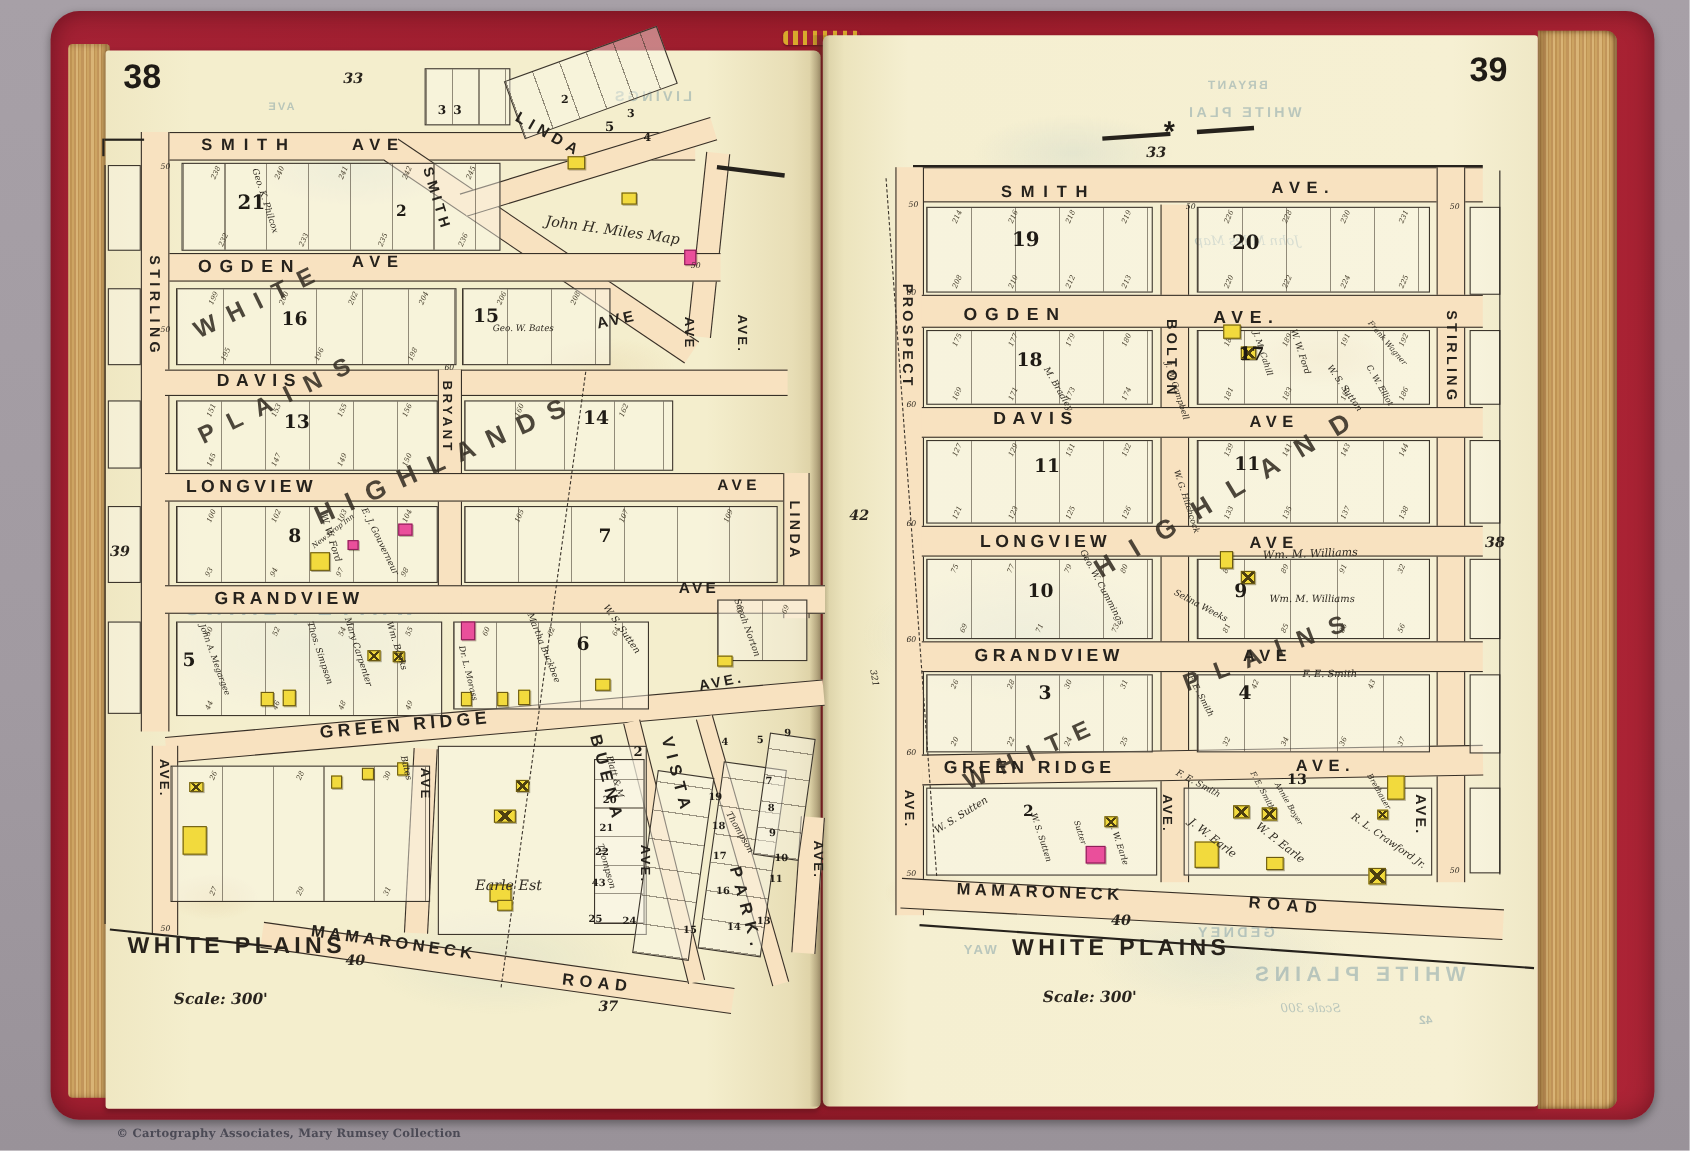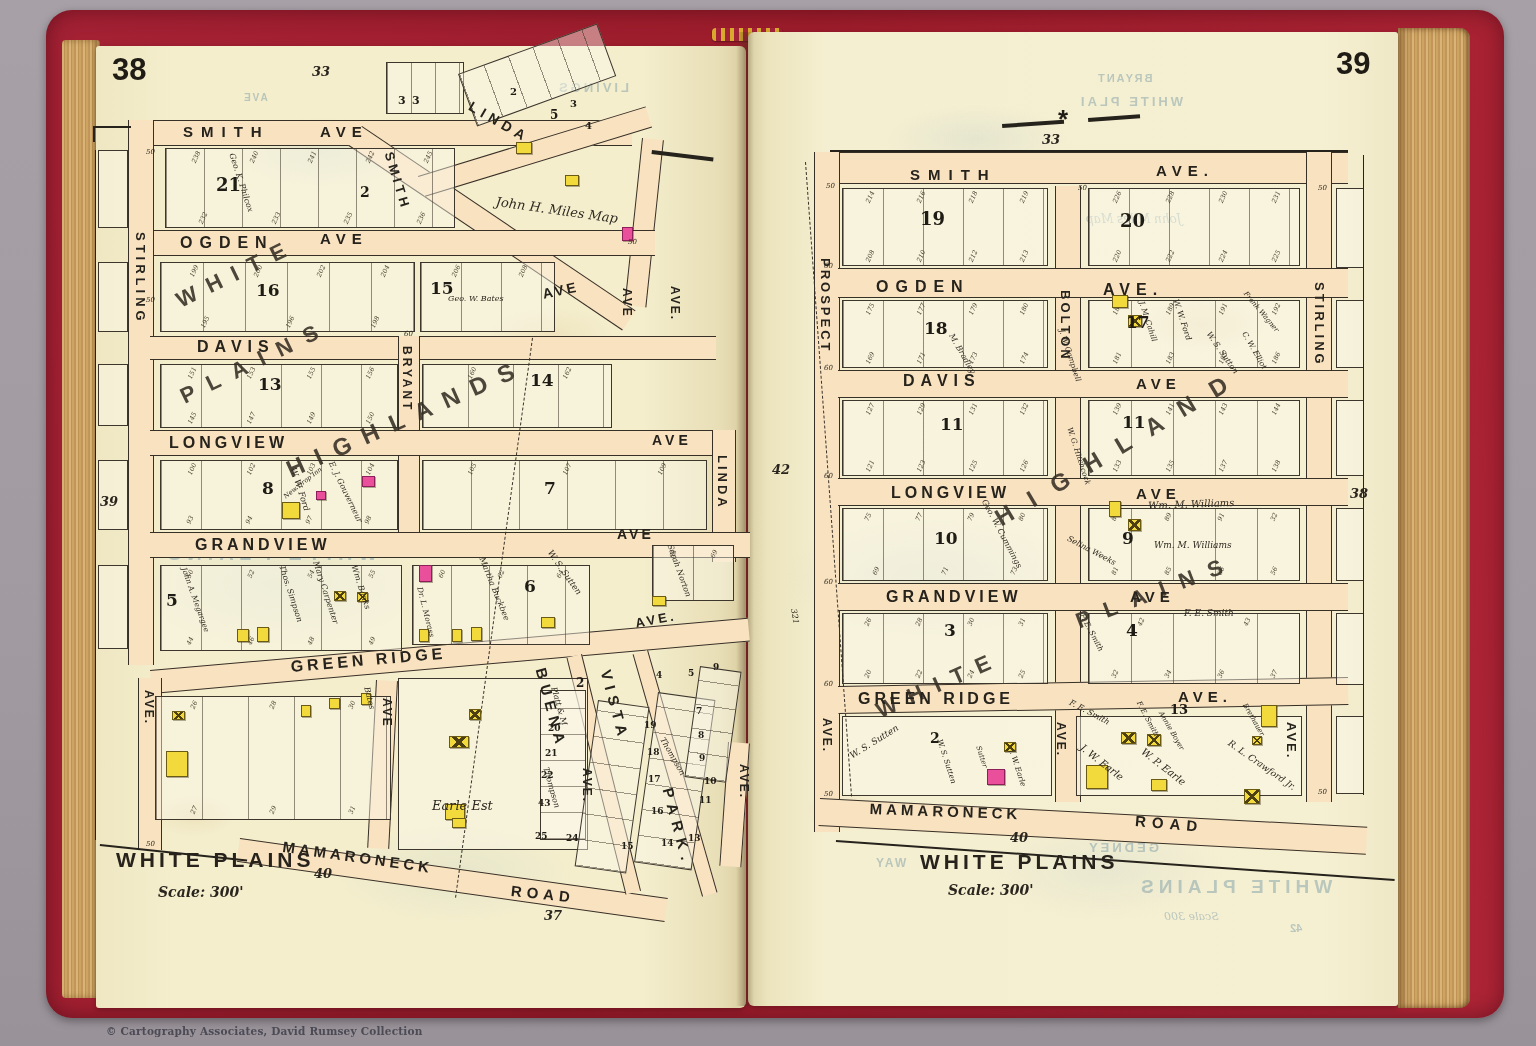--- a/index.html
+++ b/index.html
@@ -66,21 +66,21 @@
   .ref-l-left{left:100px;top:494px;}
   .ref-l-40{left:314px;top:866px;}
   .ref-l-37{left:544px;top:908px;}
   .ref-r-top{left:1042px;top:132px;}
   .ref-r-42{left:772px;top:462px;}
   .ref-r-38{left:1350px;top:486px;}
   .ref-r-40{left:1010px;top:830px;}
   .maptitle{position:absolute;font:700 21px "Liberation Sans",sans-serif;letter-spacing:4px;color:#27221b;z-index:8;}
   .t-left{left:116px;top:848px;}
   .t-right{left:920px;top:850px;}
-  .mapscale{position:absolute;font:italic 700 14px "DejaVu Serif",serif;color:#2a251e;z-index:8;}
+  .mapscale{position:absolute;font:italic 700 14px "DejaVu Serif",serif;color:#2a251e;z-index:8;margin-top:17px;}
   .s-left{left:158px;top:884px;}
   .s-right{left:948px;top:882px;}
 </style>
 </head>
 <body>
 
 <div class="scene">
   <div class="cover"></div>
   <div class="edge edge-left"></div>
   <div class="edge edge-right"></div>
@@ -550,14 +550,14 @@
       <div class="mi bld p" style="left: 987px; top: 769px; width: 18px; height: 16px;"></div>
       <div class="mi bld hx" style="left: 1121px; top: 732px; width: 15px; height: 12px;"></div>
       <div class="mi bld hx" style="left: 1147px; top: 734px; width: 14px; height: 12px;"></div>
       <div class="mi bld" style="left: 1086px; top: 765px; width: 22px; height: 24px;"></div>
       <div class="mi bld" style="left: 1151px; top: 779px; width: 16px; height: 12px;"></div>
       <div class="mi bld" style="left: 1261px; top: 705px; width: 16px; height: 22px;"></div>
       <div class="mi bld hx" style="left: 1252px; top: 736px; width: 10px; height: 9px;"></div>
       <div class="mi bld hx" style="left: 1244px; top: 789px; width: 16px; height: 15px;"></div>
     </div>
 
-  <div class="copyright">© Cartography Associates, David Rumsey Collection</div>
+  <div class="copyright">© Cartography Associates, Mary Rumsey Collection</div>
 </div>
 
 </body></html>

